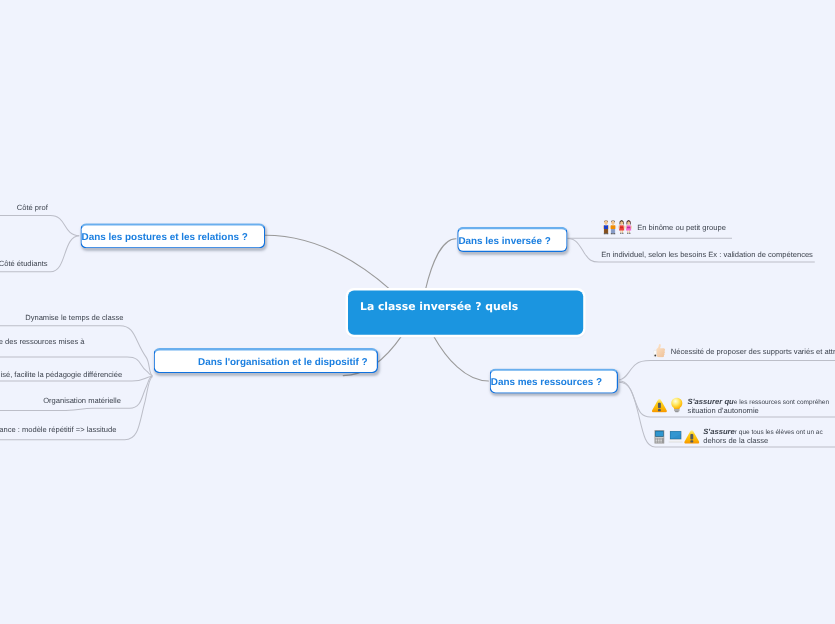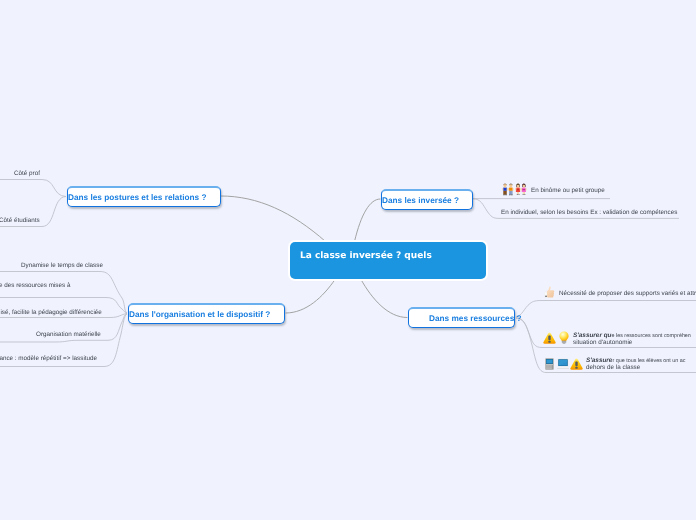--- a/index.html
+++ b/index.html
@@ -76,25 +76,25 @@
   </div>
 
   <div class="bnode" style="left:67px;top:186px;width:154px;height:21px;">
     <span>Dans les postures et les relations ?</span>
   </div>
 
   <div class="bnode" style="left:381px;top:189px;width:92px;height:21px;">
     <span>Dans les inversée ?</span>
   </div>
 
-  <div class="bnode" style="left:128px;top:303px;width:157px;height:21px;">
+  <div class="bnode" style="left:128px;top:290px;width:187px;height:21px;padding-left:36px;">
     <span>Dans l'organisation et le dispositif ?</span>
   </div>
 
-  <div class="bnode" style="left:408px;top:307px;width:107px;height:21px;padding-left:20px;">
+  <div class="bnode" style="left:408px;top:307px;width:107px;height:21px;">
     <span>Dans mes ressources ?</span>
   </div>
 
   <div class="leaf" style="left:14px;top:170px;">Côté prof</div>
   <div class="leaf" style="left:-1px;top:217px;">Côté étudiants</div>
 
   <svg class="emo" style="left:502px;top:183px;" width="12" height="13" viewBox="0 0 44 48">
     <g>
 
       <rect x="4.5" y="28" width="13" height="15" fill="#8a5524"></rect>

